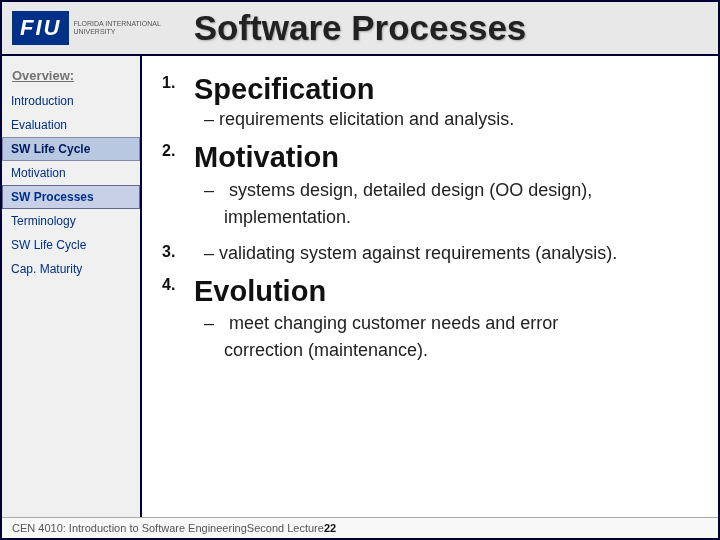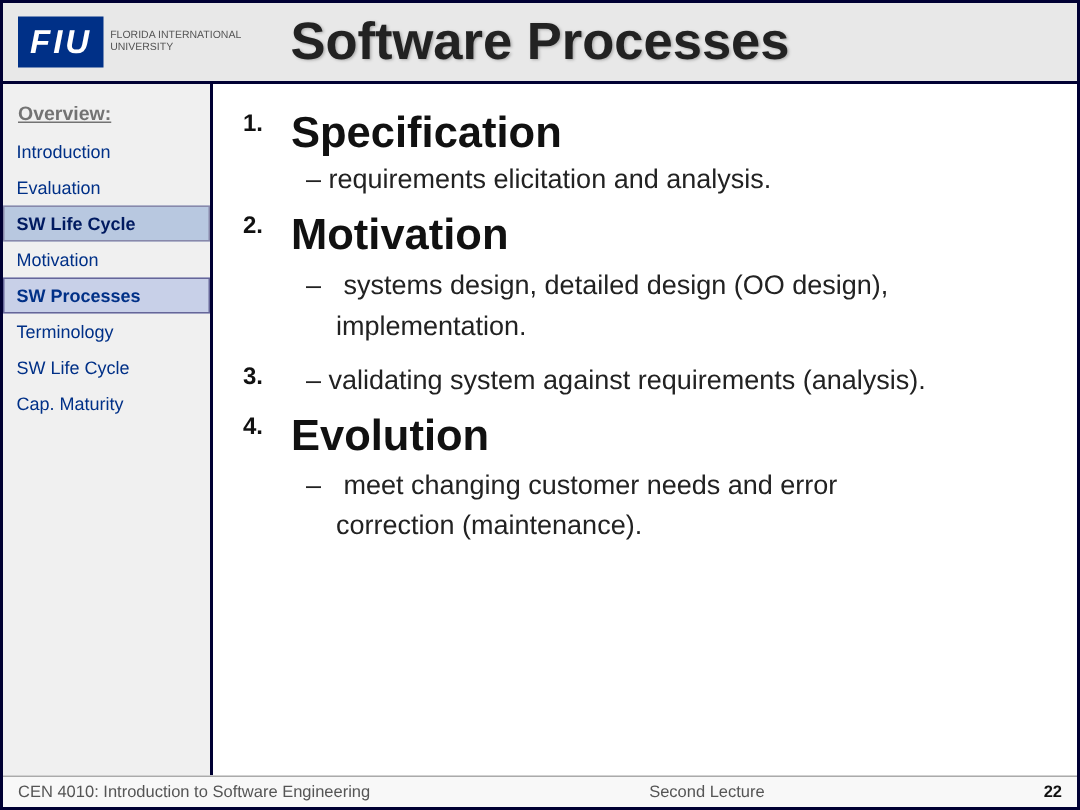--- a/index.html
+++ b/index.html
@@ -155,21 +155,20 @@
 
     .item-detail.two-line {
       line-height: 1.5;
     }
 
     
     .footer {
       border-top: 1px solid #aaa;
       padding: 4px 10px;
       display: flex;
-      justify-content: space-between;
       align-items: center;
       font-size: 11px;
       color: #555;
       background: #f8f8f8;
     }
 
     .footer-page {
       font-weight: bold;
       color: #111;
     }

